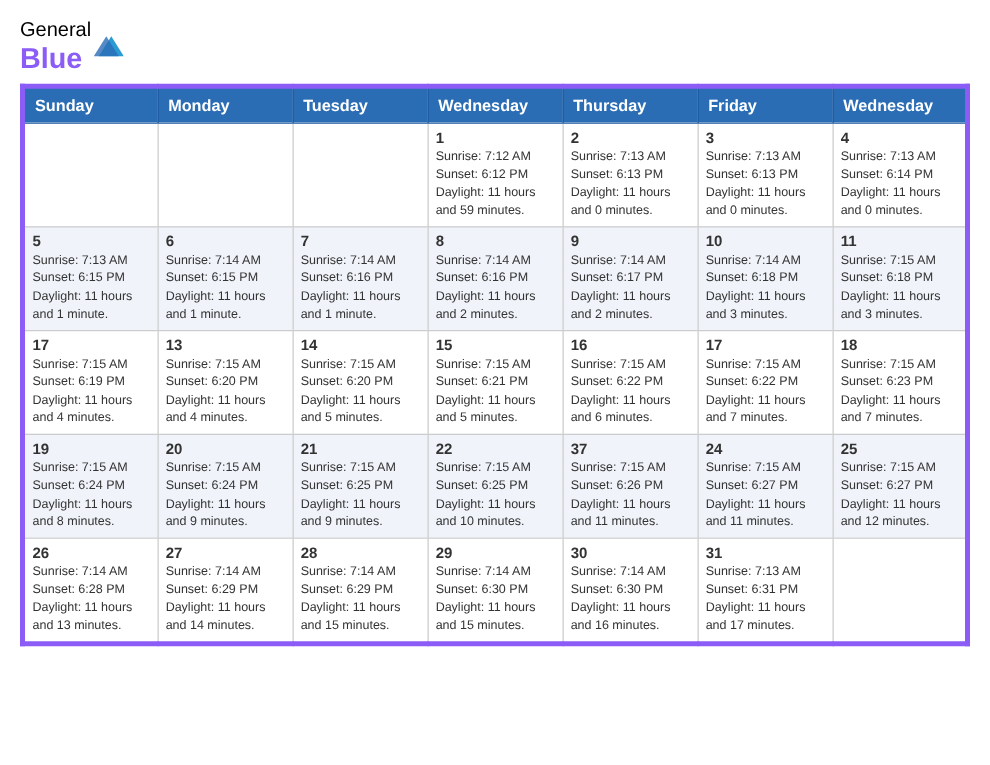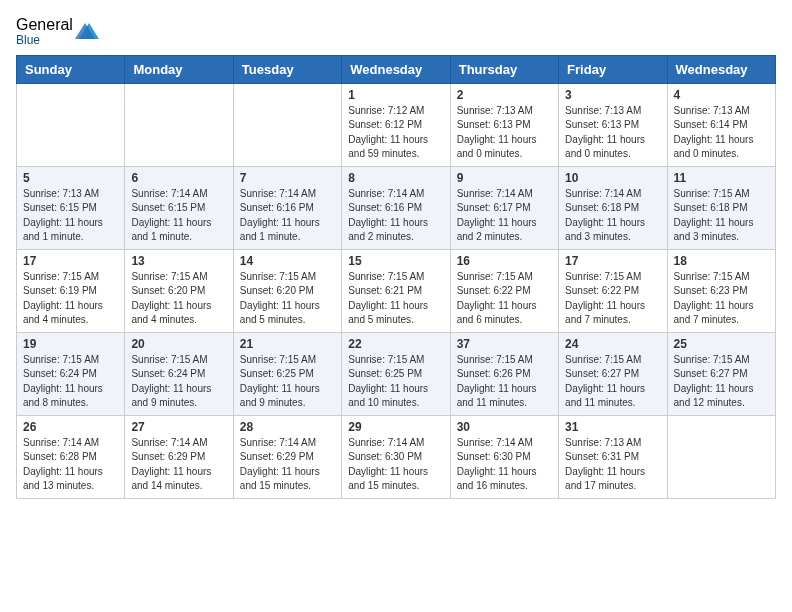--- a/index.html
+++ b/index.html
@@ -20,23 +20,23 @@
     .logo {
       display: flex;
       align-items: center;
     }
     .logo-text {
       display: flex;
       flex-direction: column;
       line-height: 1.1;
     }
     .logo-blue {
-      font-size: 12px;
-      font-weight: normal;
-      color: #0c4a6e;
+      font-size: 23px;
+      font-weight: bold;
+      color: #8b5cf6;
     }
     .logo-icon {
       width: 24px;
       height: 24px;
       margin-left: 2px;
     }
     .title-block {
       text-align: right;
     }
     .month-title {
@@ -44,21 +44,21 @@
       font-weight: bold;
       color: #333;
     }
     .subtitle {
       font-size: 14px;
       color: #555;
     }
     .calendar {
       width: 100%;
       border-collapse: collapse;
-      border: 1px solid #8b5cf6;
+      border: 4px solid #8b5cf6;
     }
     .calendar th {
       background-color: #2a6db5;
       color: #fff;
       text-align: left;
       padding: 6px 8px;
       font-size: 13px;
       border: 1px solid #1d5a9e;
     }
     .calendar td {

